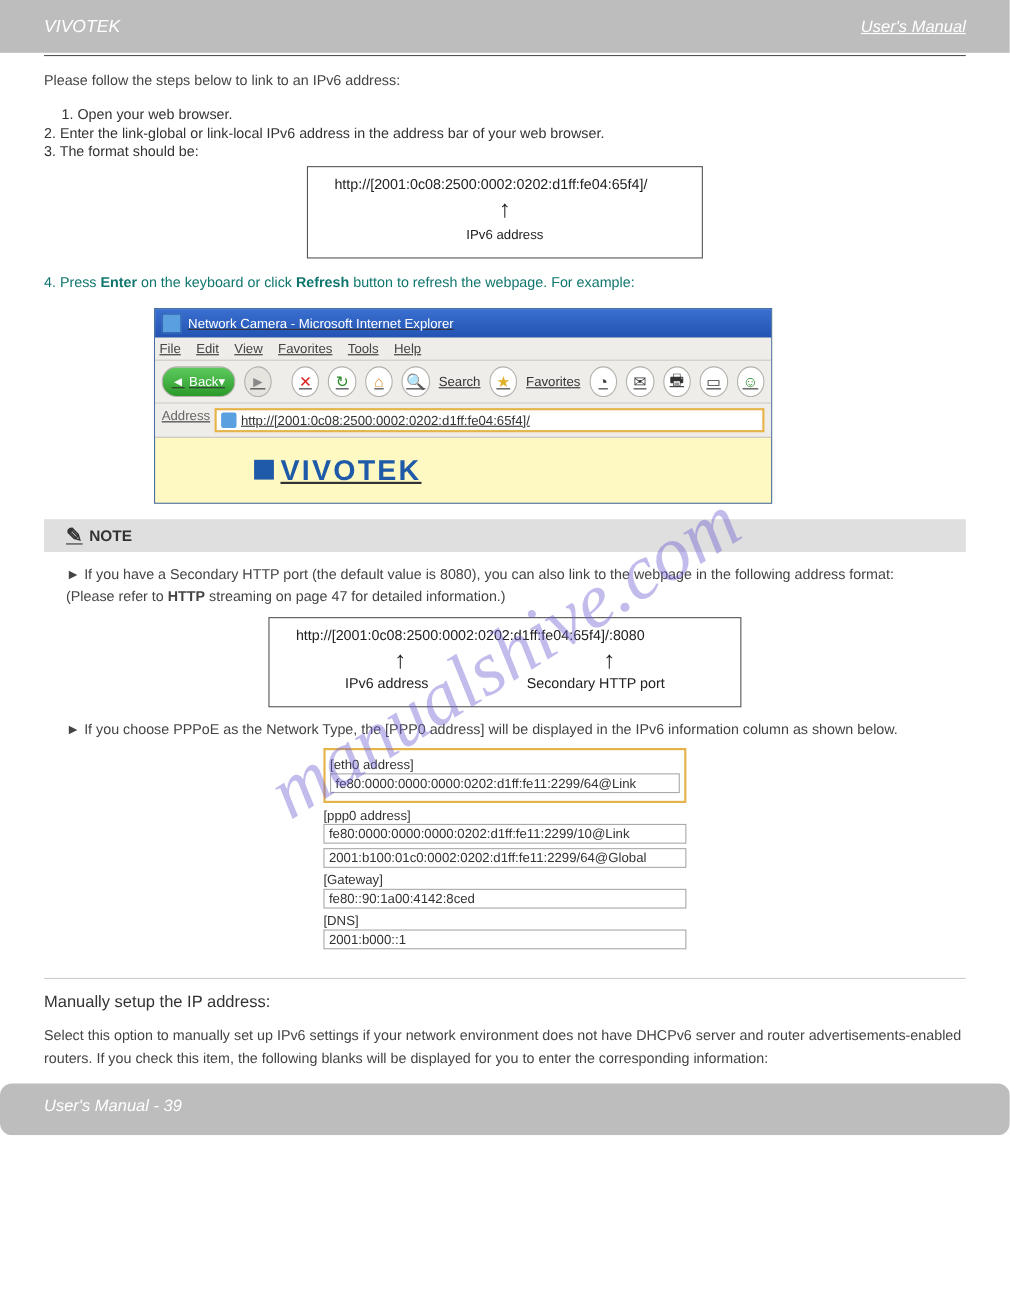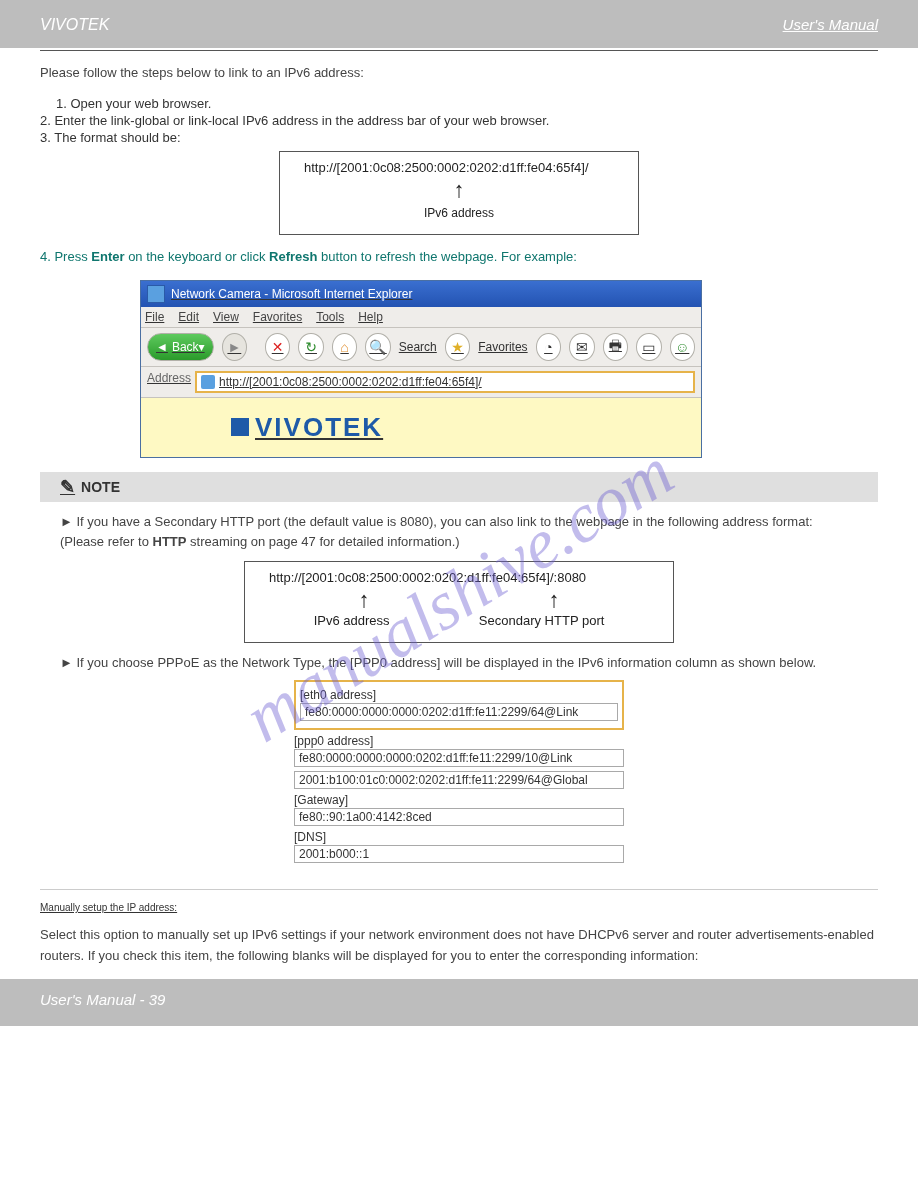--- a/index.html
+++ b/index.html
@@ -171,32 +171,32 @@
   .ipv6-label { color:#333; margin:3px 0 1px 0;}
   .ipv6-field {
     border:1px solid #a9a9a9;
     background:#fff;
     padding:1px 4px;
     margin-bottom:4px;
     color:#333;
   }
   .thin-rule { border-top:1px solid #ccc; margin: 6px 0 12px 0;}
   .man-head {
-    text-decoration: underline;
     color:#333;
-    font-size:10px;
+    font-size:15px;
   }
   .bottombar {
     background:#bdbdbd;
     color:#fff;
     padding:12px 40px 18px 40px;
     display:flex;
     justify-content:space-between;
     font-style: italic;
     font-size:15px;
+    border-radius:11px;
   }
   .watermark {
     position:absolute;
     left:50%; top:58%;
     transform: translate(-50%,-50%) rotate(-32deg);
     font-size:70px;
     font-style: italic;
     color: rgba(110,95,210,0.42);
     font-family: Georgia, serif;
     pointer-events:none;

